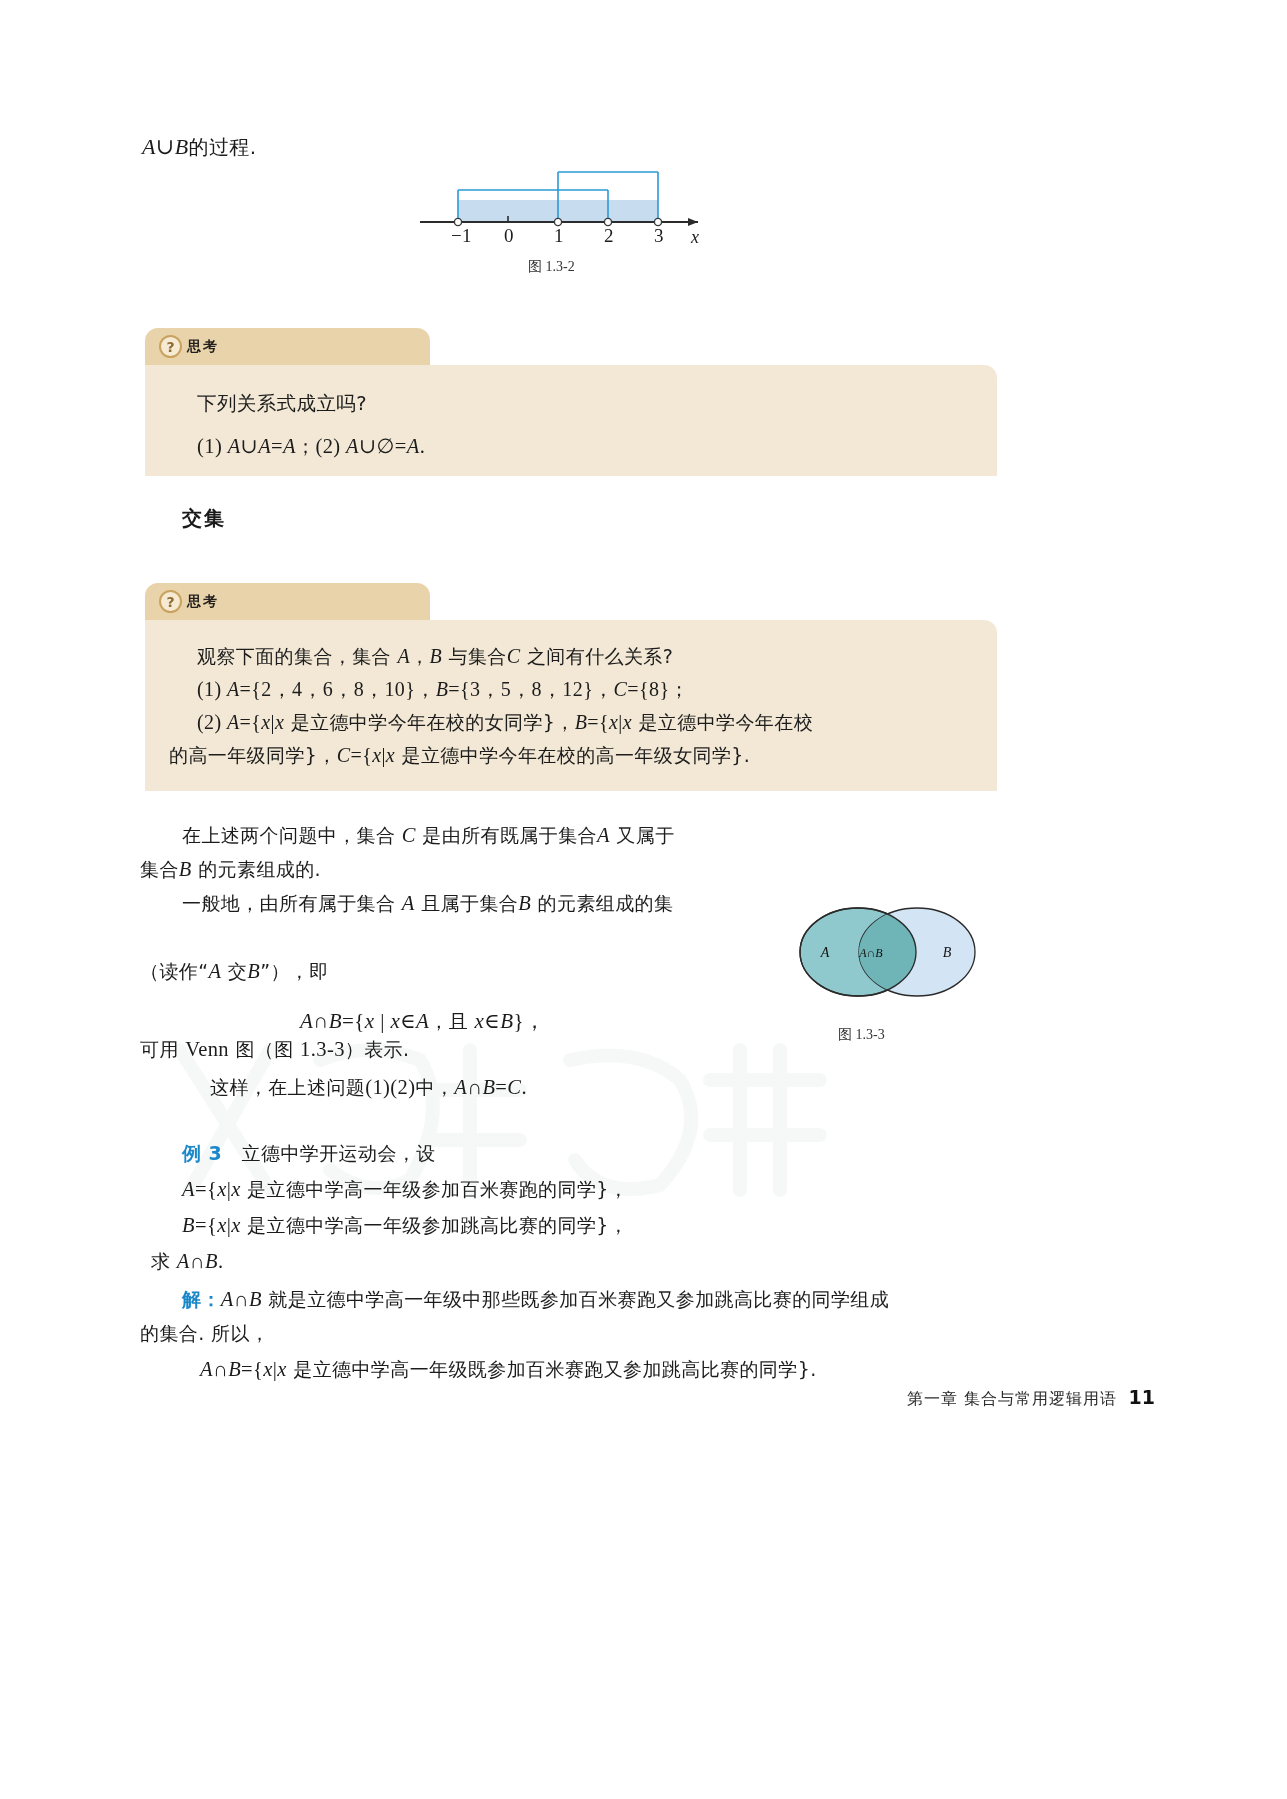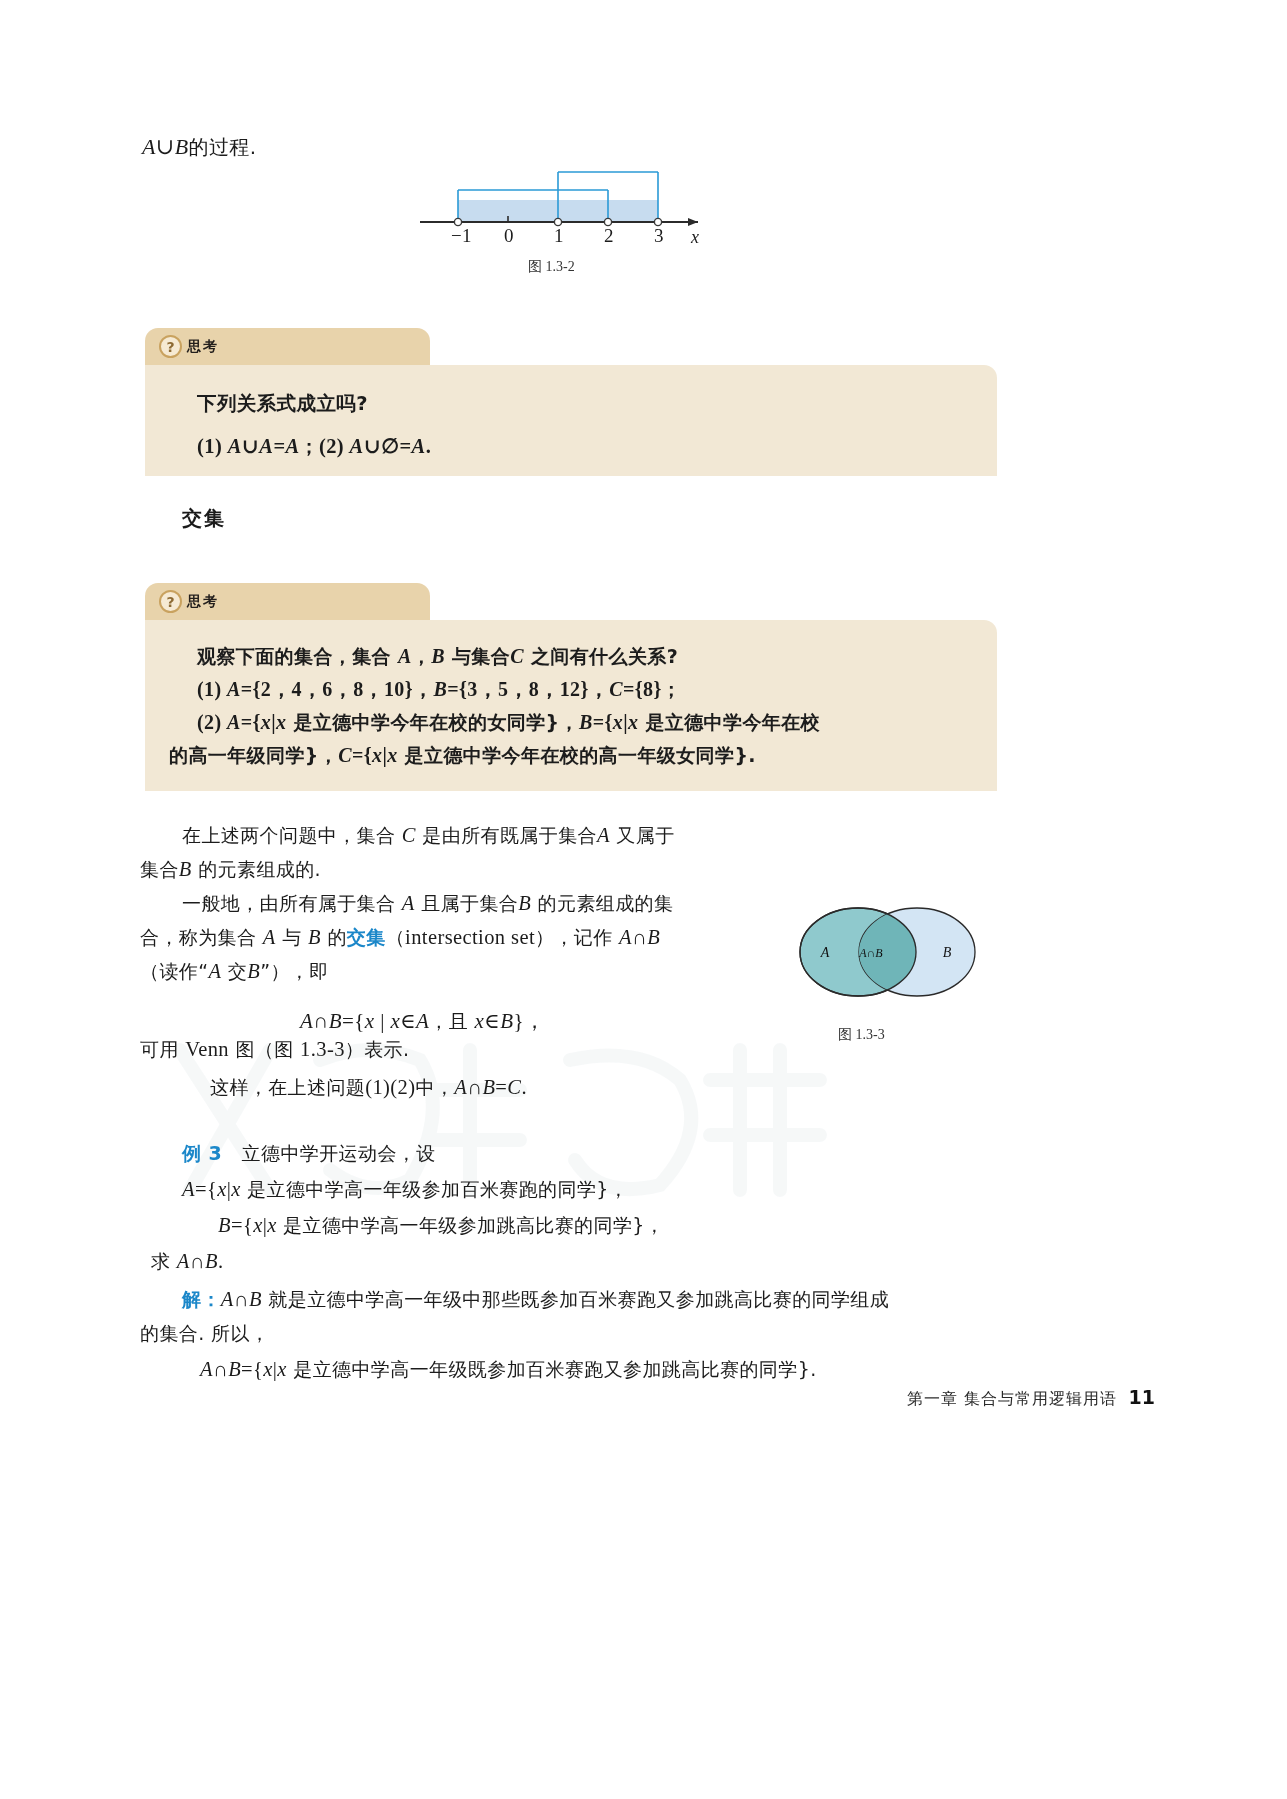--- a/index.html
+++ b/index.html
@@ -72,21 +72,20 @@
     font-family:Liberation Mono, monospace;
     font-weight:bold;font-size:14px;color:#231f1c;
     letter-spacing:2px;
   }
   .think-body{
     position:absolute;left:0;
     background:#f2e8d5;
     width:100%;
     box-sizing:border-box;
     border-radius:0 13px 0 0;
-    font-weight:bold;
   }
   .think-body .line{position:relative;left:0;top:0;display:block;}
 
   
   #venn{position:absolute;left:775px;top:895px;width:225px;height:115px;}
 
   
   .footer{
     position:absolute;left:0;bottom:0;width:100%;
     height:80px;
@@ -197,23 +196,20 @@
 
   <div class="line" style="left:182px;top:818px;">
     <span class="cn">在上述两个问题中，集合 </span><span class="mi">C</span><span class="cn"> 是由所有既属于集合</span><span class="mi">A</span><span class="cn"> 又属于</span>
   </div>
   <div class="line" style="left:140px;top:852px;">
     <span class="cn">集合</span><span class="mi">B</span><span class="cn"> 的元素组成的.</span>
   </div>
 
   <div class="line" style="left:182px;top:886px;">
     <span class="cn">一般地，由所有属于集合 </span><span class="mi">A</span><span class="cn"> 且属于集合</span><span class="mi">B</span><span class="cn"> 的元素组成的集</span>
-  </div>
-  <div class="line" style="left:140px;top:920px;">
-    <span class="cn">合，称为集合 </span><span class="mi">A</span><span class="cn"> 与 </span><span class="mi">B</span><span class="cn"> 的</span><span class="cn accent">交集</span><span class="cn">（</span><span class="mr">intersection set</span><span class="cn">），记作 </span><span class="mi">A</span><span class="mr">∩</span><span class="mi">B</span>
   </div>
   <div class="line" style="left:140px;top:954px;">
     <span class="cn">（读作“</span><span class="mi">A</span><span class="cn"> 交</span><span class="mi">B</span><span class="cn">”），即</span>
   </div>
   <div class="line" style="left:300px;top:996px;font-size:21px;margin-top:8px;">
     <span class="mi">A</span><span class="mr">∩</span><span class="mi">B</span><span class="mr">={</span><span class="mi">x</span><span class="mr"> | </span><span class="mi">x</span><span class="mr">∈</span><span class="mi">A</span><span class="cn">，且 </span><span class="mi">x</span><span class="mr">∈</span><span class="mi">B</span><span class="mr">}，</span>
   </div>
   <div class="line" style="left:140px;top:1032px;">
     <span class="cn">可用 </span><span class="mr">Venn</span><span class="cn"> 图（图 </span><span class="mr">1.3-3</span><span class="cn">）表示.</span>
   </div>
@@ -239,21 +235,21 @@
   </svg>
   <div class="figcap" style="left:838px;top:1026px;">图 1.3-3</div>
 
   <div class="line" style="left:182px;top:1136px;">
     <span class="exlabel">例 3</span>
     <span class="cn" style="margin-left:14px;">立德中学开运动会，设</span>
   </div>
   <div class="line" style="left:182px;top:1172px;">
     <span class="mi">A</span><span class="mr">={</span><span class="mi">x</span><span class="mr">|</span><span class="mi">x</span><span class="cn"> 是立德中学高一年级参加百米赛跑的同学}，</span>
   </div>
-  <div class="line" style="left:182px;top:1208px;margin-left:36px;">
+  <div class="line" style="left:182px;top:1208px;">
     <span class="mi">B</span><span class="mr">={</span><span class="mi">x</span><span class="mr">|</span><span class="mi">x</span><span class="cn"> 是立德中学高一年级参加跳高比赛的同学}，</span>
   </div>
   <div class="line" style="left:151px;top:1244px;">
     <span class="cn">求 </span><span class="mi">A</span><span class="mr">∩</span><span class="mi">B</span><span class="mr">.</span>
   </div>
 
   <div class="line" style="left:182px;top:1282px;">
     <span class="solword">解：</span><span class="mi">A</span><span class="mr">∩</span><span class="mi">B</span><span class="cn"> 就是立德中学高一年级中那些既参加百米赛跑又参加跳高比赛的同学组成</span>
   </div>
   <div class="line" style="left:140px;top:1316px;">

